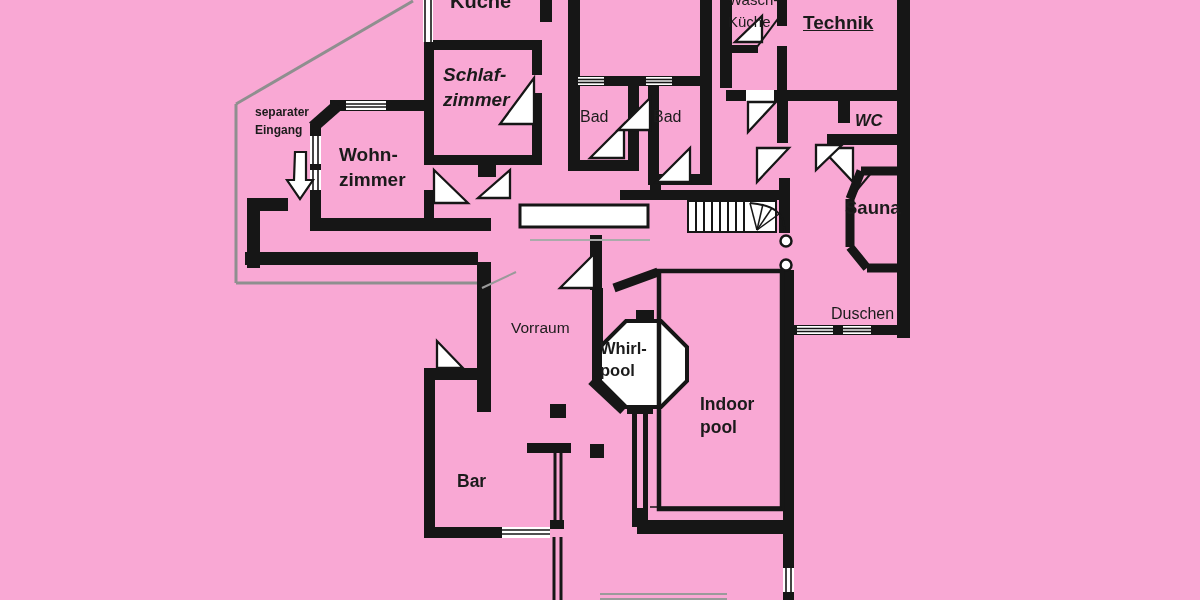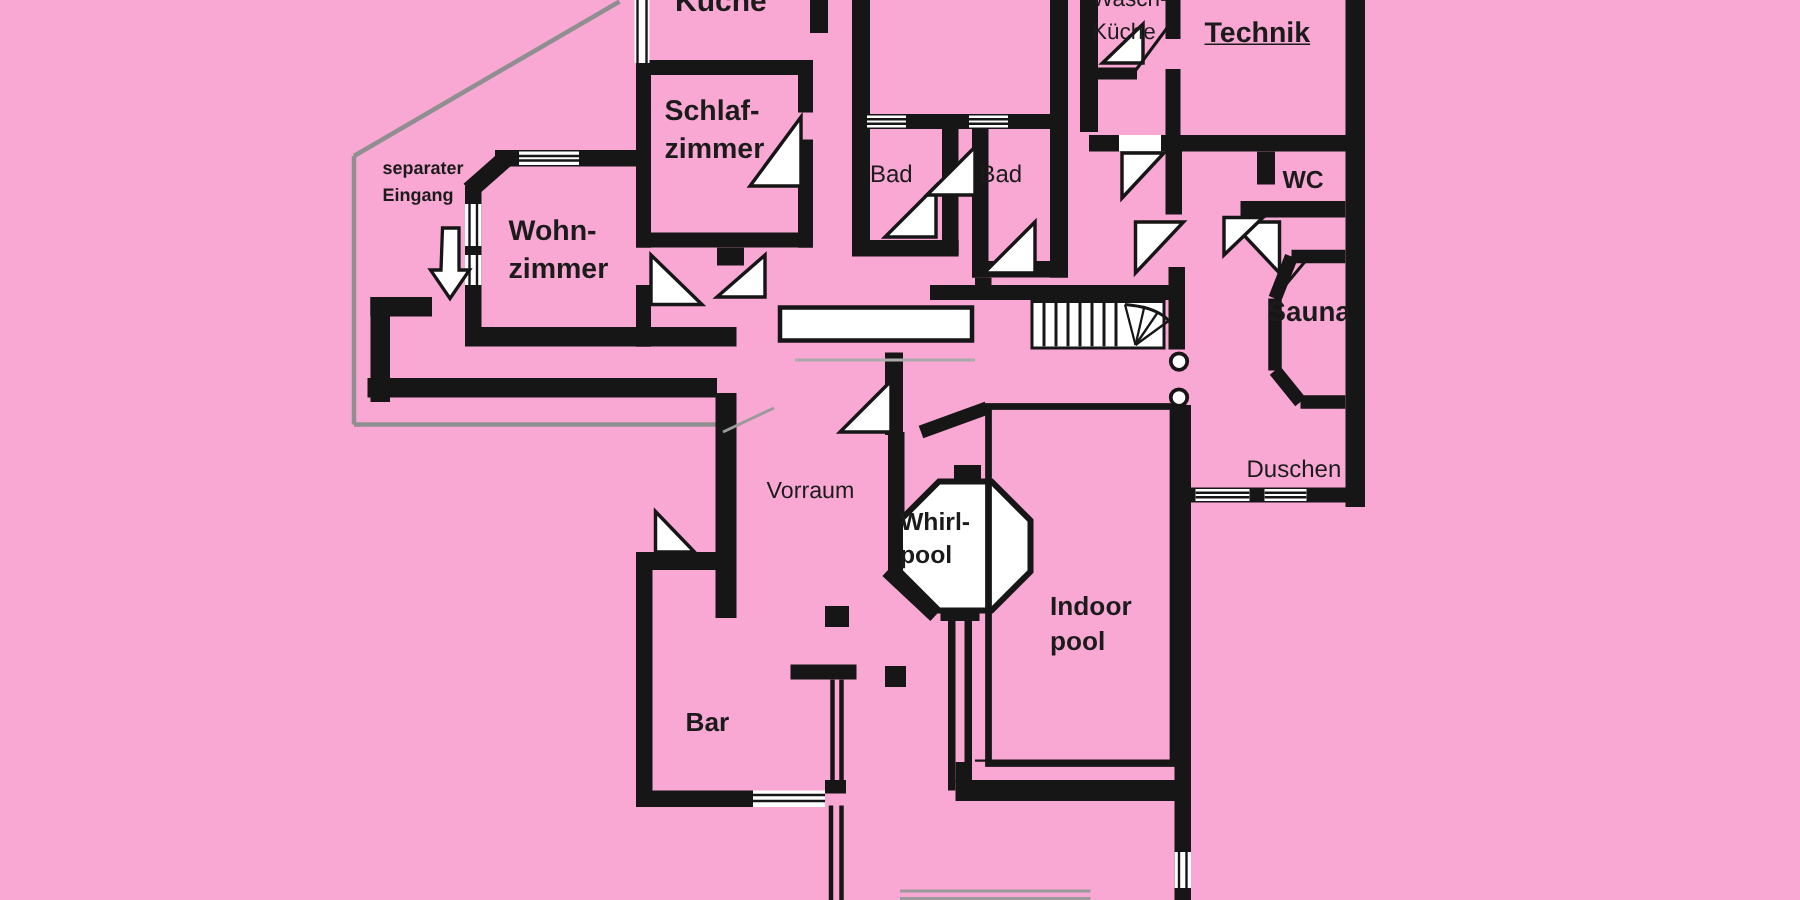--- a/index.html
+++ b/index.html
@@ -189,28 +189,28 @@
 
   <path d="M 295,152 L 306,152 L 306,180 L 313,180 L 300,199 L 287,180 L 294,180 Z" fill="#ffffff" stroke="#161616" stroke-width="2.2"></path>
 
   <g stroke="#9a9a9a" stroke-width="2">
     <line x1="600" y1="594" x2="727" y2="594"></line>
         <line x1="600" y1="599" x2="727" y2="599"></line>
   </g>
 </svg>
 
 <div class="room-label b" style="left:450px;top:-12px;font-size:20px;">Küche</div>
-<div class="room-label b" style="left:443px;top:62px;font-size:19px;">Schlaf-
+<div class="room-label b" style="left:443px;top:62px;font-size:19px;font-style:italic;">Schlaf-
 zimmer</div>
 <div class="room-label" style="left:728px;top:-11px;font-size:15px;line-height:1.45;">Wasch-
 Küche</div>
 <div class="room-label b" style="left:803px;top:10px;font-size:19px;text-decoration:underline;">Technik</div>
 <div class="room-label" style="left:580px;top:106px;font-size:16px;">Bad</div>
 <div class="room-label" style="left:653px;top:106px;font-size:16px;">Bad</div>
-<div class="room-label b" style="left:855px;top:110px;font-size:16.5px;">WC</div>
+<div class="room-label b" style="left:855px;top:110px;font-size:16.5px;font-style:italic;">WC</div>
 <div class="room-label b" style="left:255px;top:103px;font-size:12px;line-height:1.5;">separater
 Eingang</div>
 <div class="room-label b" style="left:339px;top:142px;font-size:19px;">Wohn-
 zimmer</div>
 <div class="room-label b" style="left:845px;top:196px;font-size:18.5px;">Sauna</div>
 <div class="room-label" style="left:831px;top:283px;font-size:16px;margin-top:20px;">Duschen</div>
 <div class="room-label" style="left:511px;top:318px;font-size:15.5px;">Vorraum</div>
 <div class="room-label b ctr" style="left:600px;top:338px;width:88px;font-size:16.5px;">Whirl-
 pool</div>
 <div class="room-label b" style="left:700px;top:393px;font-size:17.5px;">Indoor

